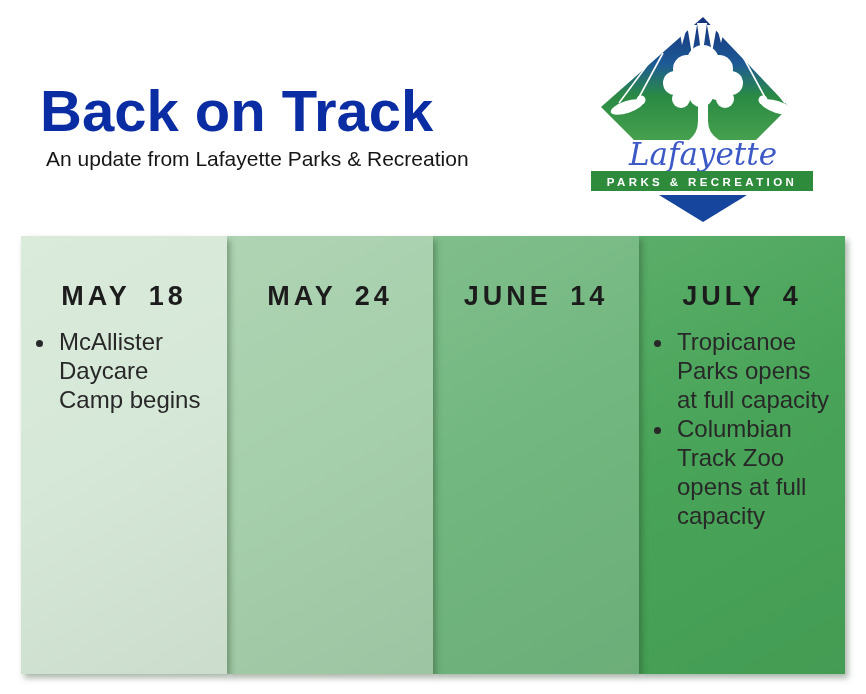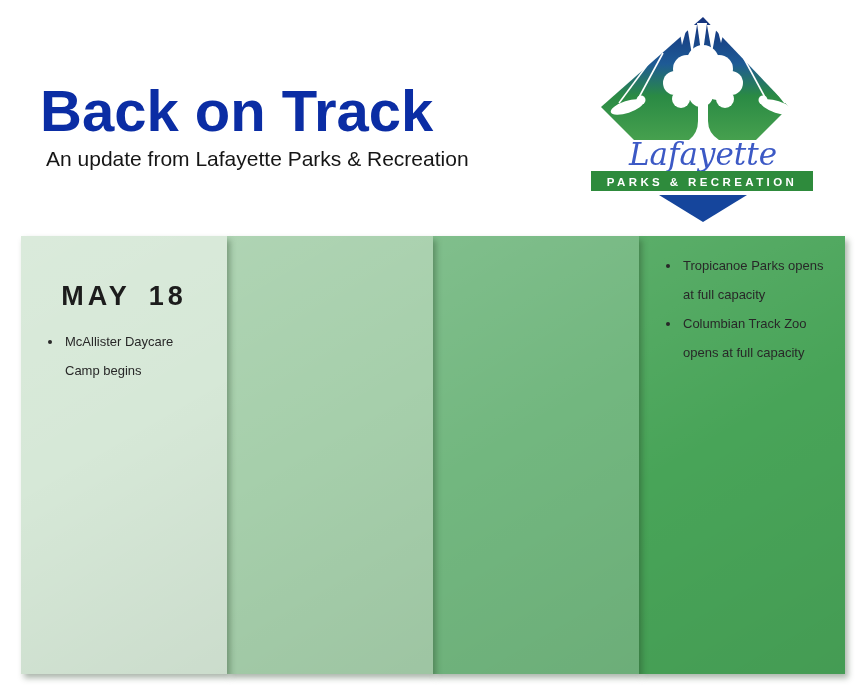--- a/index.html
+++ b/index.html
@@ -29,22 +29,22 @@
     width:242px;height:438px;position:relative;
     box-shadow:3px 4px 6px rgba(35,60,35,0.38);
     background-image:linear-gradient(150deg, rgba(255,255,255,0.10) 0%, rgba(255,255,255,0) 45%, rgba(0,0,0,0.05) 100%);
   }
   .col-date{
     margin:46px 6px 0;text-align:center;
     font-size:27px;font-weight:bold;color:#1c1c1c;
     letter-spacing:4px;word-spacing:7px;line-height:1.1;
   }
   .col-list{
-    margin:15px 6px 0;padding:0 12px 0 36px;
-    font-size:13px;line-height:29px;color:#282828;
+    margin:15px 0 0;padding:0 12px 0 36px;
+    font-size:24px;line-height:29px;color:#282828;
     list-style:disc outside;
   }
   .col-list li{padding-left:2px;}
 </style>
 </head>
 <body>
 
 <h1 class="page-title" style="color: rgb(11, 45, 164);">Back on Track</h1>
 <p class="page-subtitle">An update from Lafayette Parks &amp; Recreation</p>
 
@@ -108,24 +108,27 @@
 
 <main class="columns">
   <section class="column" style="background-color: rgb(214, 232, 215); z-index: 4;">
     <h2 class="col-date">MAY 18</h2>
     <ul class="col-list">
         <li>McAllister Daycare Camp begins</li>
       </ul>
   </section>
 
   <section class="column" style="background-color: rgb(166, 207, 171); z-index: 3;">
+    <h2 class="col-date">MAY 24</h2>
   </section>
 
   <section class="column" style="background-color: rgb(114, 183, 127); z-index: 2;">
+    <h2 class="col-date">JUNE 14</h2>
   </section>
 
   <section class="column" style="background-color: rgb(72, 164, 88); z-index: 1;">
+    <h2 class="col-date">JULY 4</h2>
     <ul class="col-list">
         <li>Tropicanoe Parks opens at full capacity</li>
         <li>Columbian Track Zoo opens at full capacity</li>
       </ul>
   </section>
 </main>
 
 </body></html>

